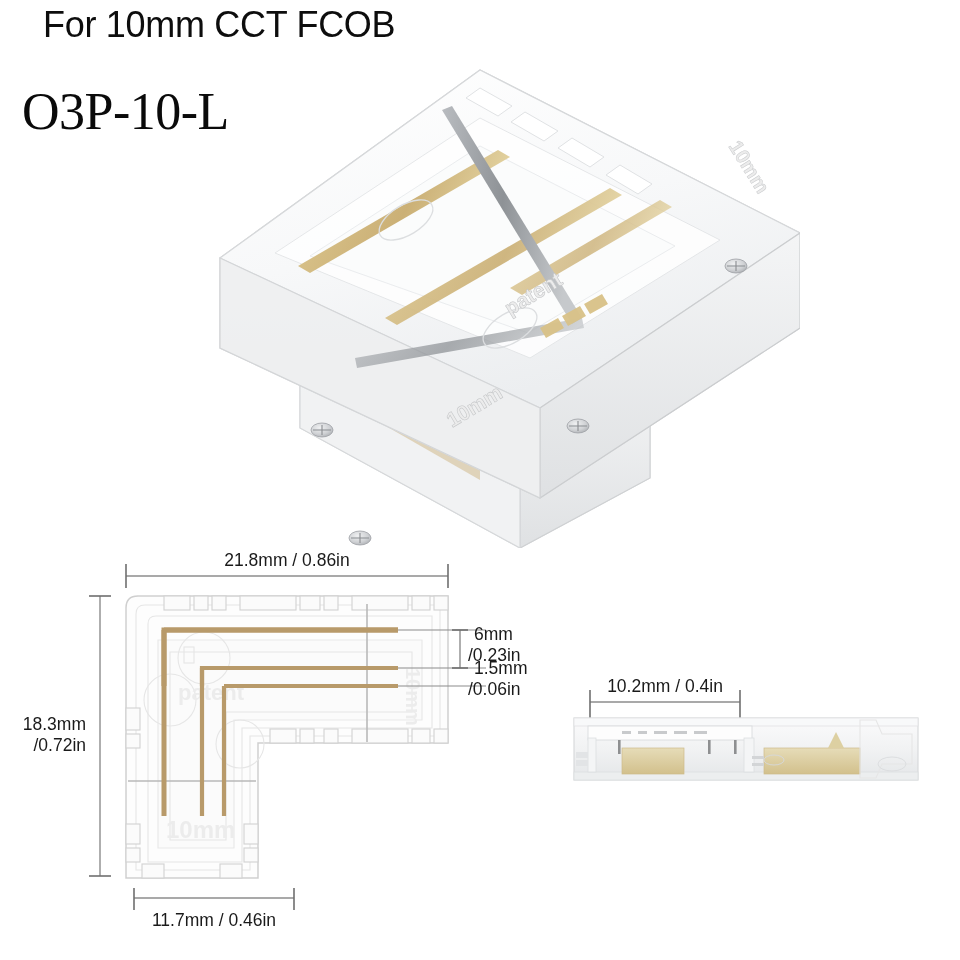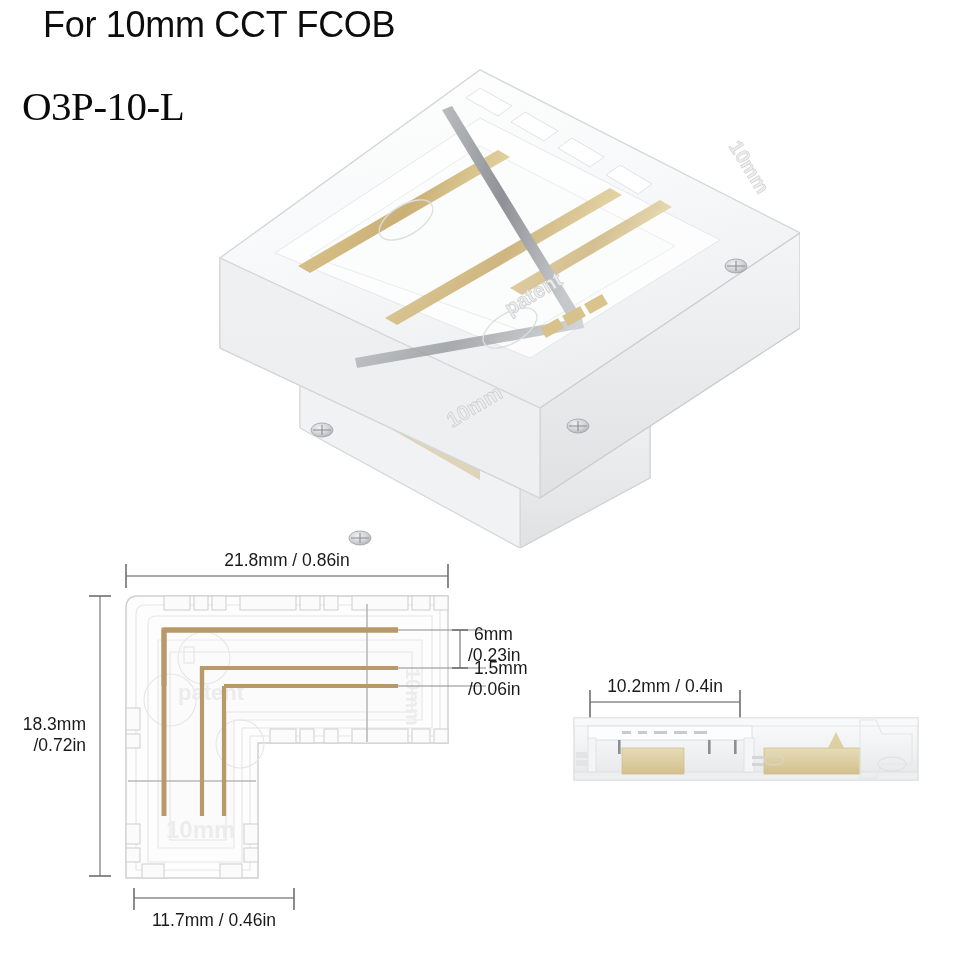--- a/index.html
+++ b/index.html
@@ -27,21 +27,21 @@
     letter-spacing: -0.3px;
     color: #0d0d0d;
     white-space: nowrap;
     margin-left: 25px;
   }
   #model-line {
     position: absolute;
     left: 22px;
     top: 82px;
     font-family: "Liberation Serif", serif;
-    font-size: 41px;
+    font-size: 52px;
     font-weight: 400;
     letter-spacing: -0.5px;
     color: #0a0a0a;
     white-space: nowrap;
   }
 
   
   #photo {
     position: absolute;
     left: 180px;

